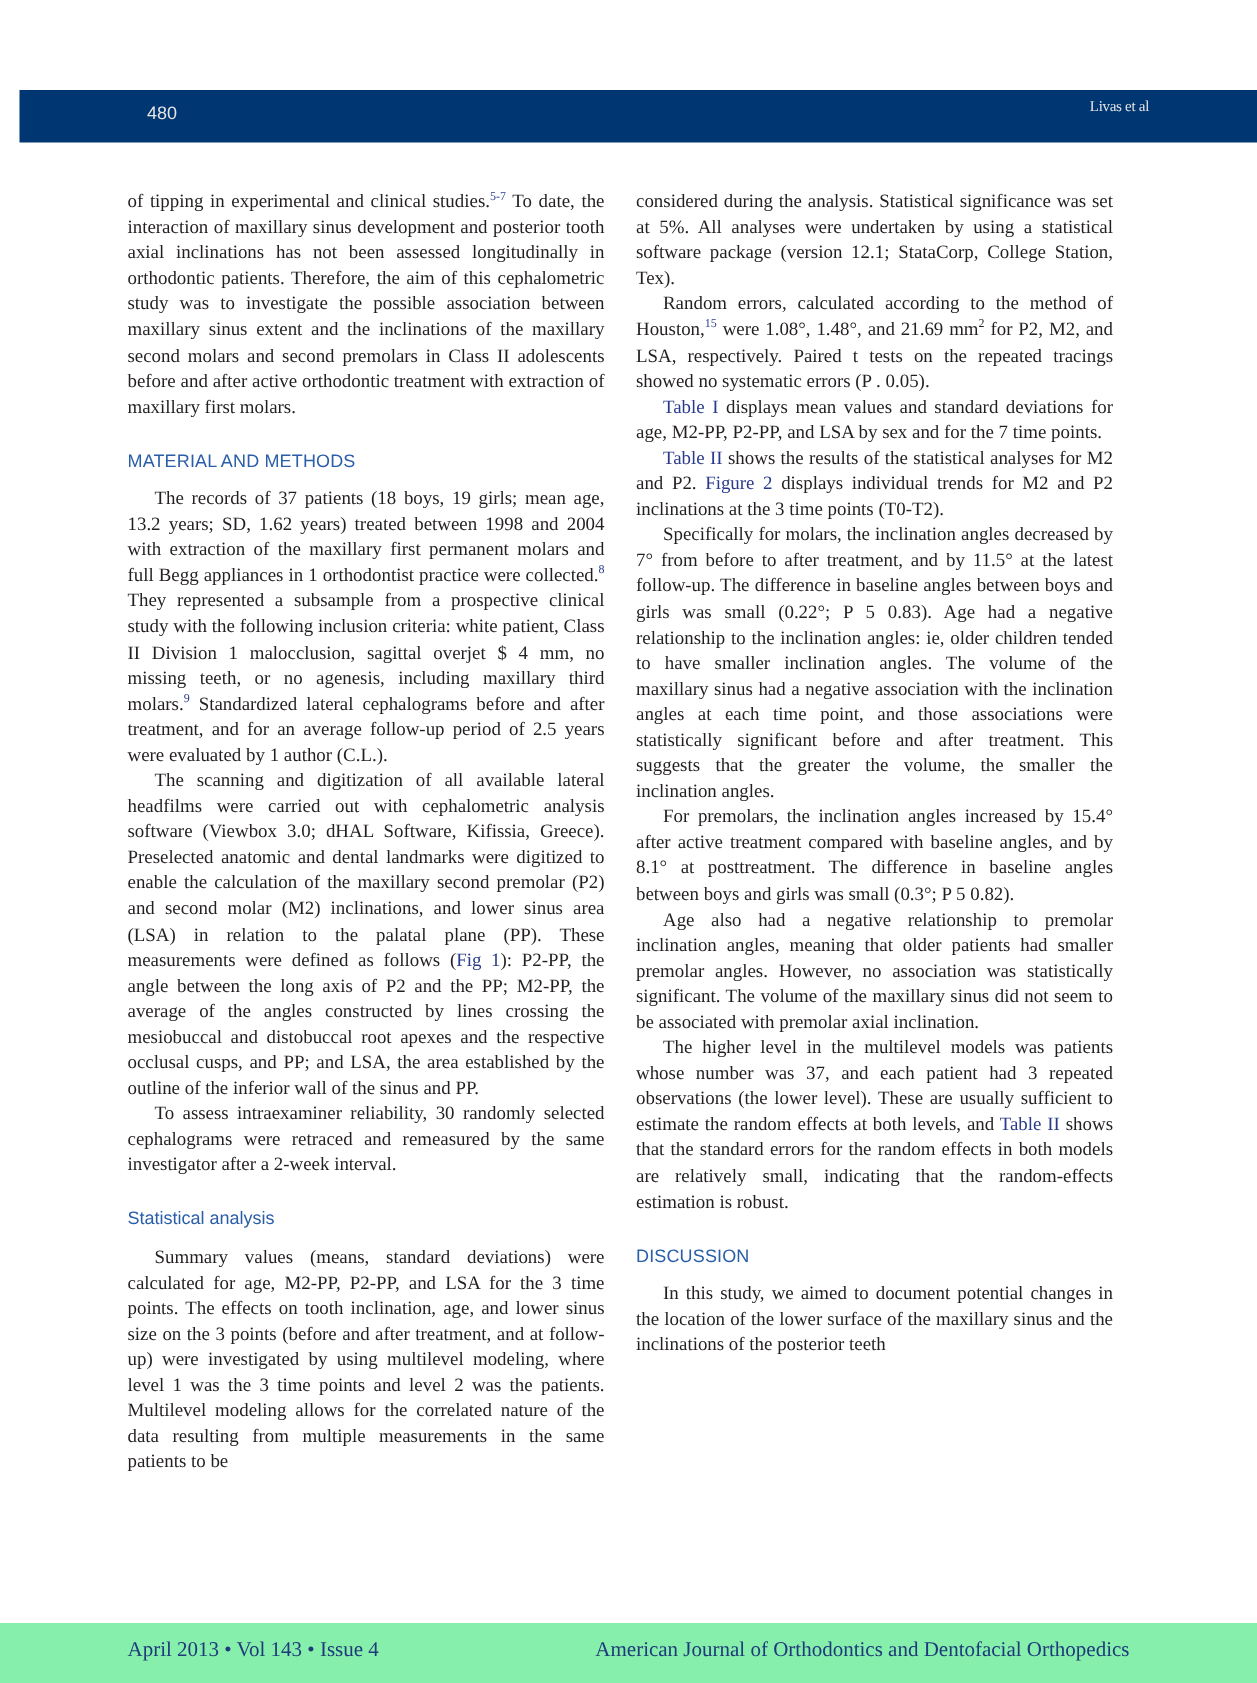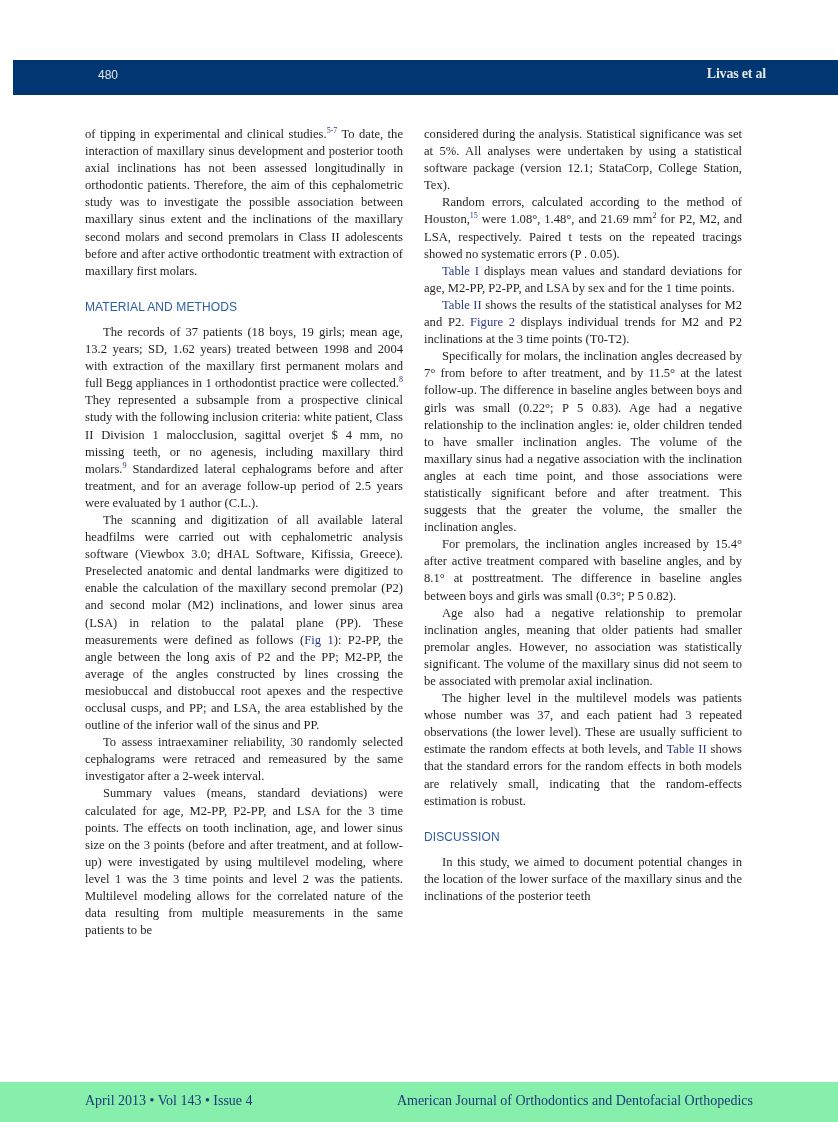--- a/index.html
+++ b/index.html
@@ -9,21 +9,21 @@
   }
   .header-bar {
     position: absolute; left: 13px; top: 60px; width: 838px; height: 35px; background: #003671;
     color: #e5e5e5;
   }
   .header-bar .page-num {
     position: absolute; left: 85px; top: 8px; font-family: "Liberation Sans", "DejaVu Sans", sans-serif;
     font-size: 12px;
   }
   .header-bar .running-title {
-    position: absolute; right: 85px; top: 6px; font-size: 14px; font-weight: bold;
+    position: absolute; right: 85px; top: 6px; font-size: 10px; font-weight: normal;
     font-family: "Liberation Serif", serif; letter-spacing: -0.2px;
   }
   .column {
     position: absolute; top: 126px; width: 318px; font-size: 12.6px; line-height: 17.1px;
     text-align: justify;
   }
   .col-left { left: 85px; }
   .col-right { left: 424px; }
   .column p { margin: 0; text-indent: 0; }
   .column p.indent { text-indent: 18px; }
@@ -60,31 +60,32 @@
   <p><span>of tipping in experimental and clinical studies.</span><sup class="link">5-7</sup><span> To date, the interaction of maxillary sinus development and posterior tooth axial inclinations has not been assessed longitudinally in orthodontic patients. Therefore, the aim of this cephalometric study was to investigate the possible association between maxillary sinus extent and the inclinations of the maxillary second molars and second premolars in Class II adolescents before and after active orthodontic treatment with extraction of maxillary first molars.</span></p>
 
   <div class="section-head">MATERIAL AND METHODS</div>
 
   <p class="indent"><span>The records of 37 patients (18 boys, 19 girls; mean age, 13.2 years; SD, 1.62 years) treated between 1998 and 2004 with extraction of the maxillary first permanent molars and full Begg appliances in 1 orthodontist practice were collected.</span><sup class="link">8</sup><span> They represented a subsample from a prospective clinical study with the following inclusion criteria: white patient, Class II Division 1 malocclusion, sagittal overjet $ 4 mm, no missing teeth, or no agenesis, including maxillary third molars.</span><sup class="link">9</sup><span> Standardized lateral cephalograms before and after treatment, and for an average follow-up period of 2.5 years were evaluated by 1 author (C.L.).</span></p>
 
   <p class="indent"><span>The scanning and digitization of all available lateral headfilms were carried out with cephalometric analysis software (Viewbox 3.0; dHAL Software, Kifissia, Greece). Preselected anatomic and dental landmarks were digitized to enable the calculation of the maxillary second premolar (P2) and second molar (M2) inclinations, and lower sinus area (LSA) in relation to the palatal plane (PP). These measurements were defined as follows (</span><span class="link">Fig 1</span><span>): P2-PP, the angle between the long axis of P2 and the PP; M2-PP, the average of the angles constructed by lines crossing the mesiobuccal and distobuccal root apexes and the respective occlusal cusps, and PP; and LSA, the area established by the outline of the inferior wall of the sinus and PP.</span></p>
 
   <p class="indent">To assess intraexaminer reliability, 30 randomly selected cephalograms were retraced and remeasured by the same investigator after a 2-week interval.</p>
 
+  <div class="subsection-head">Statistical analysis</div>
 
   <p class="indent">Summary values (means, standard deviations) were calculated for age, M2-PP, P2-PP, and LSA for the 3 time points. The effects on tooth inclination, age, and lower sinus size on the 3 points (before and after treatment, and at follow-up) were investigated by using multilevel modeling, where level 1 was the 3 time points and level 2 was the patients. Multilevel modeling allows for the correlated nature of the data resulting from multiple measurements in the same patients to be</p>
 </div>
 
 <div class="column col-right">
   <p>considered during the analysis. Statistical significance was set at 5%. All analyses were undertaken by using a statistical software package (version 12.1; StataCorp, College Station, Tex).</p>
 
 
   <p class="indent"><span>Random errors, calculated according to the method of Houston,</span><sup class="link">15</sup><span> were 1.08°, 1.48°, and 21.69 mm</span><sup>2</sup><span> for P2, M2, and LSA, respectively. Paired t tests on the repeated tracings showed no systematic errors (P . 0.05).</span></p>
 
-  <p class="indent"><span class="link">Table I</span><span> displays mean values and standard deviations for age, M2-PP, P2-PP, and LSA by sex and for the 1 time points.</span></p>
+  <p class="indent"><span class="link">Table I</span><span> displays mean values and standard deviations for age, M2-PP, P2-PP, and LSA by sex and for the 7 time points.</span></p>
 
   <p class="indent"><span class="link">Table II</span><span> shows the results of the statistical analyses for M2 and P2. </span><span class="link">Figure 2</span><span> displays individual trends for M2 and P2 inclinations at the 3 time points (T0-T2).</span></p>
 
   <p class="indent">Specifically for molars, the inclination angles decreased by 7° from before to after treatment, and by 11.5° at the latest follow-up. The difference in baseline angles between boys and girls was small (0.22°; P 5 0.83). Age had a negative relationship to the inclination angles: ie, older children tended to have smaller inclination angles. The volume of the maxillary sinus had a negative association with the inclination angles at each time point, and those associations were statistically significant before and after treatment. This suggests that the greater the volume, the smaller the inclination angles.</p>
 
   <p class="indent">For premolars, the inclination angles increased by 15.4° after active treatment compared with baseline angles, and by 8.1° at posttreatment. The difference in baseline angles between boys and girls was small (0.3°; P 5 0.82).</p>
 
   <p class="indent">Age also had a negative relationship to premolar inclination angles, meaning that older patients had smaller premolar angles. However, no association was statistically significant. The volume of the maxillary sinus did not seem to be associated with premolar axial inclination.</p>
 
   <p class="indent"><span>The higher level in the multilevel models was patients whose number was 37, and each patient had 3 repeated observations (the lower level). These are usually sufficient to estimate the random effects at both levels, and </span><span class="link">Table II</span><span> shows that the standard errors for the random effects in both models are relatively small, indicating that the random-effects estimation is robust.</span></p>

